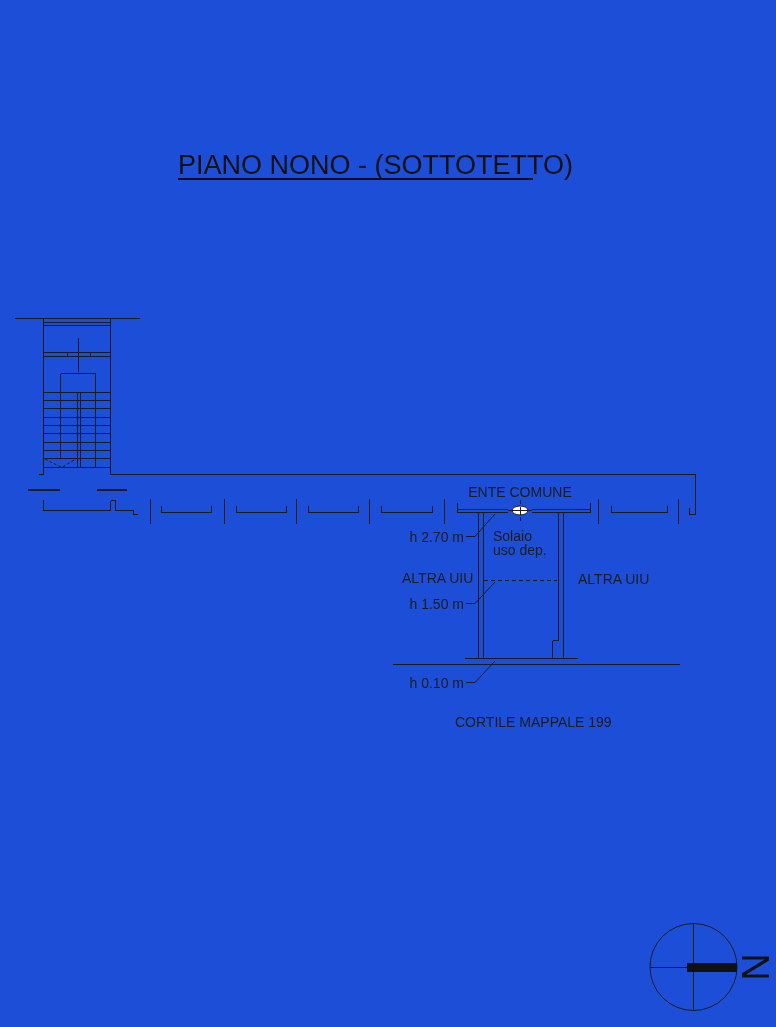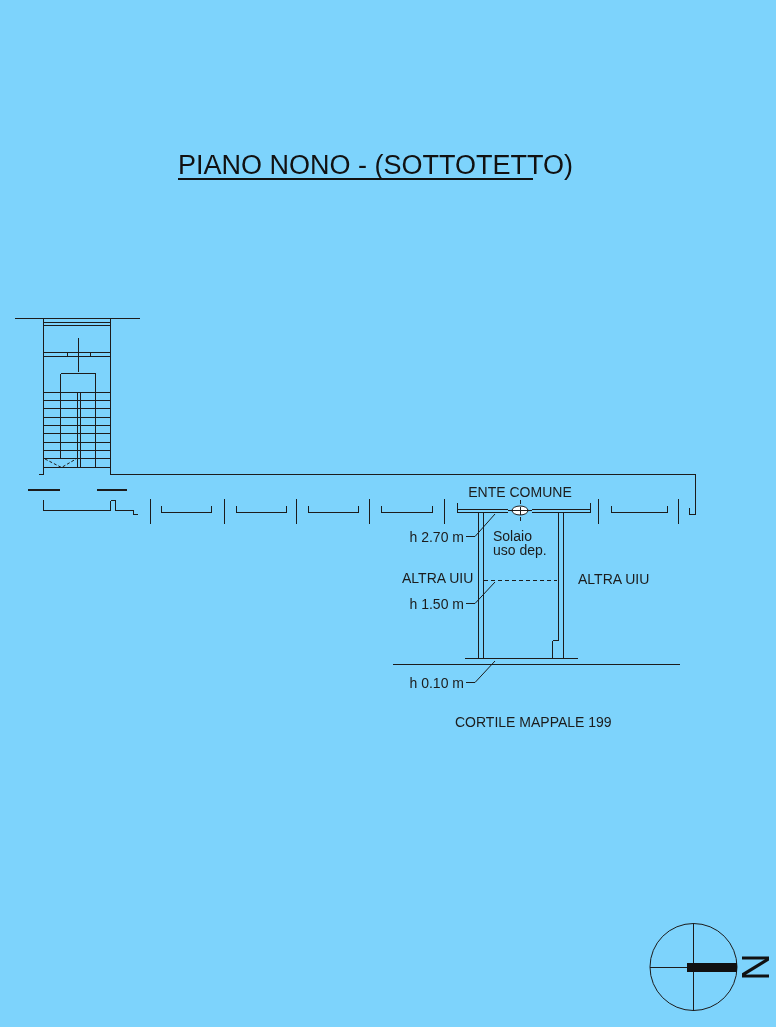--- a/index.html
+++ b/index.html
@@ -8,21 +8,21 @@
     background: #ffffff;
     width: 776px;
     height: 1027px;
     overflow: hidden;
     font-family: "Liberation Sans", sans-serif;
   }
   .sheet {
     position: relative;
     width: 776px;
     height: 1027px;
-    background: #7dd3fc;
+    background: #1d4ed8;
   }
   svg { display: block; }
   .plan-label {
     font-family: "Liberation Sans", sans-serif;
     font-size: 14px;
     fill: #1c1c1c;
   }
   .title-text {
     font-family: "Liberation Sans", sans-serif;
     font-size: 27px;

